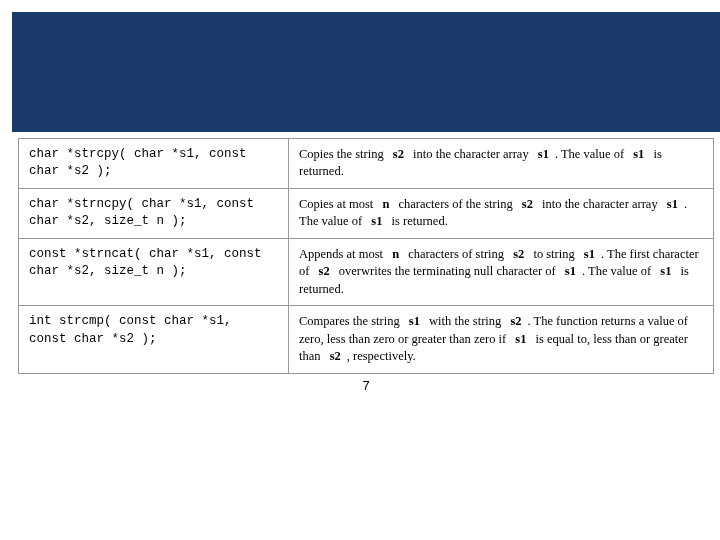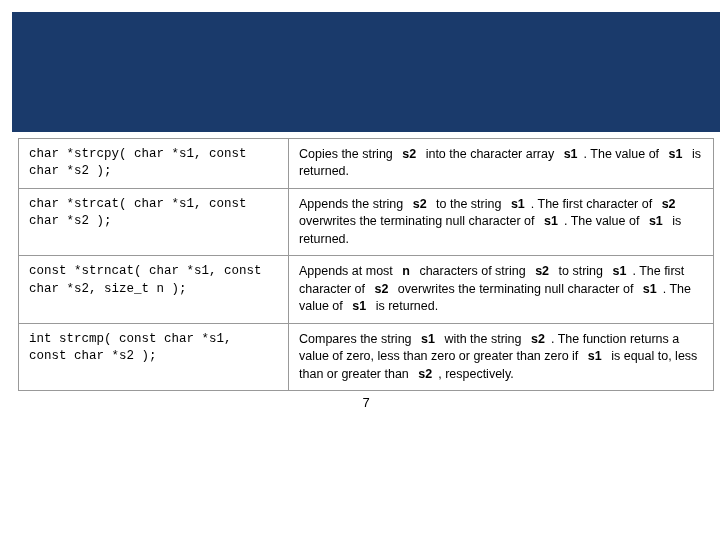--- a/index.html
+++ b/index.html
@@ -26,20 +26,21 @@
     table {
       width: 100%;
       border-collapse: collapse;
     }
     td {
       border: 1.5px solid #999;
       vertical-align: top;
       padding: 7px 10px;
       font-size: 13px;
       line-height: 1.4;
+      font-family: Liberation Serif, serif;
     }
     td.code-cell {
       font-family: 'Courier New', Courier, monospace;
       font-size: 12.5px;
       white-space: pre;
       width: 270px;
       background: #fff;
     }
     td.desc-cell {
       font-size: 12.5px;
@@ -67,23 +68,23 @@
 
 <div class="table-container">
   <table>
     <tbody id="table-body">
     <tr>
           <td class="code-cell">char *strcpy( char *s1, const
 char *s2 );</td>
           <td class="desc-cell">Copies the string <b>s2</b> into the character array <b>s1</b>. The value of <b>s1</b> is returned.</td>
         </tr>
         <tr>
-          <td class="code-cell">char *strcat( char *s1, const
-char *s2 );</td>
-          <td class="desc-cell">Appends the string <b>s2</b> to the string <b>s1</b>. The first character of <b>s2</b> overwrites the terminating null character of <b>s1</b>. The value of <b>s1</b> is returned.</td>
+          <td class="code-cell">char *strncpy( char *s1, const
+char *s2, size_t n );</td>
+          <td class="desc-cell">Copies at most <b>n</b> characters of the string <b>s2</b> into the character array <b>s1</b>. The value of <b>s1</b> is returned.</td>
         </tr>
         <tr>
           <td class="code-cell">const *strncat( char *s1, const
 char *s2, size_t n );</td>
           <td class="desc-cell">Appends at most <b>n</b> characters of string <b>s2</b> to string <b>s1</b>. The first character of <b>s2</b> overwrites the terminating null character of <b>s1</b>. The value of <b>s1</b> is returned.</td>
         </tr>
         <tr>
           <td class="code-cell">int strcmp( const char *s1,
 const char *s2 );</td>
           <td class="desc-cell">Compares the string <b>s1</b> with the string <b>s2</b>. The function returns a value of zero, less than zero or greater than zero if <b>s1</b> is equal to, less than or greater than <b>s2</b>, respectively.</td>

